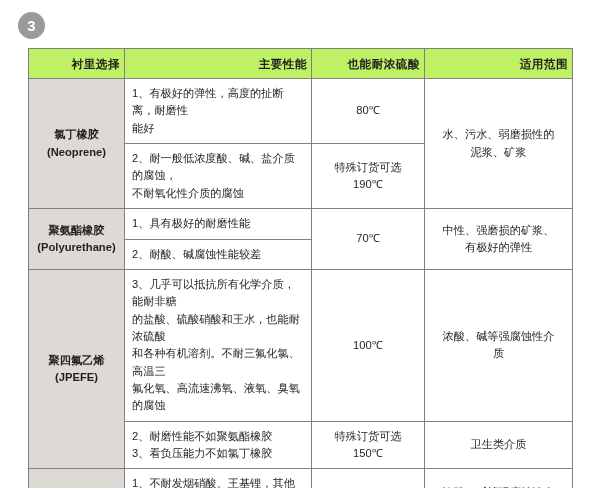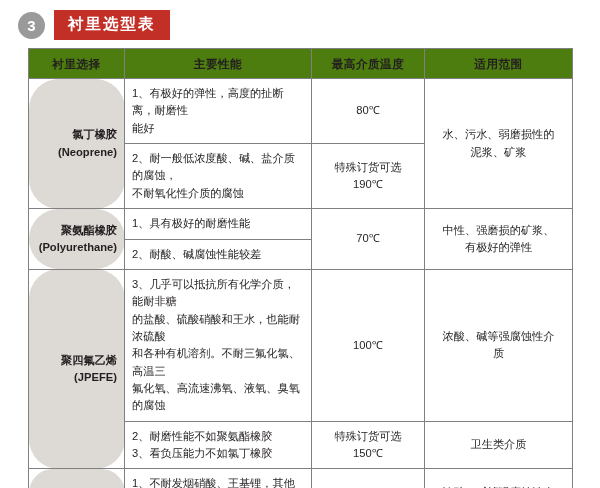--- a/index.html
+++ b/index.html
@@ -74,72 +74,70 @@
   table.spec td {
     border: 1px solid #808080;
     font-size: 11.2px;
     line-height: 1.55;
     padding: 6px 7px;
     vertical-align: middle;
     box-sizing: border-box;
     word-break: break-all;
   }
   table.spec thead th {
-    background: #4d7c0f;
-    font-weight: bold;
-    text-align: center;
+    background: #bef264;
+    font-weight: bold;
+    text-align: right;
     font-size: 11.6px;
     height: 30px;
     padding: 4px;
     letter-spacing: 0.5px;
   }
   td.name {
     background: #ddd9d4;
-    text-align: right;
+    text-align: center;
     font-weight: bold;
     font-size: 11.4px;
     line-height: 1.5;
     padding: 4px 2px;
-    border-radius: 30px;
   }
   td.perf {
     text-align: left;
     border-radius: 23px;
   }
   td.temp,
   td.scope {
     text-align: center;
   }
   .cell-lines span {
     display: block;
   }
 </style>
 </head>
 <body>
 
 <div class="page">
 
   <div class="header">
     <div class="badge">3</div>
-    <div class="title-bar">衬里选型表</div>
   </div>
 
   <div class="table-wrap">
     <table class="spec">
       <colgroup>
         <col class="c1">
           <col class="c2">
           <col class="c3">
           <col class="c4">
       </colgroup>
       <thead>
         <tr>
           <th>衬里选择</th>
           <th>主要性能</th>
-          <th>最高介质温度</th>
+          <th>也能耐浓硫酸</th>
           <th>适用范围</th>
         </tr>
       </thead>
       <tbody>
 
         <tr>
           <td class="name" rowspan="2">
             <span class="cell-lines">
               <span>氯丁橡胶</span>
               <span>(Neoprene)</span>

